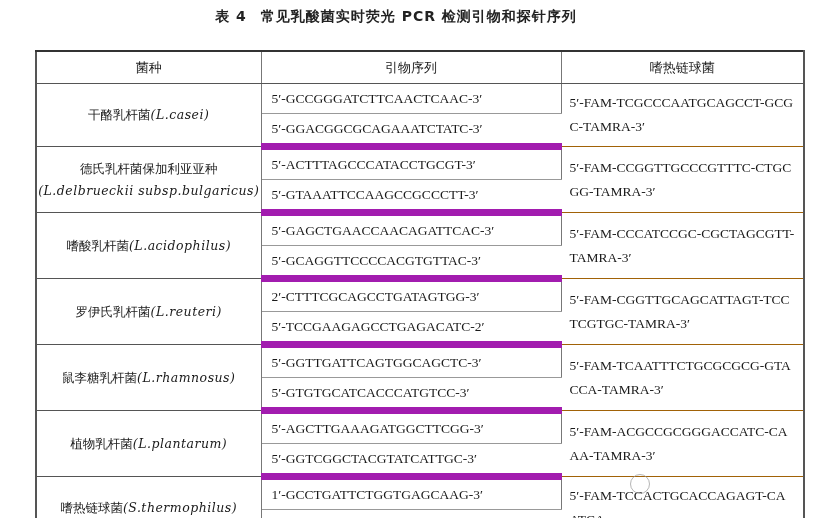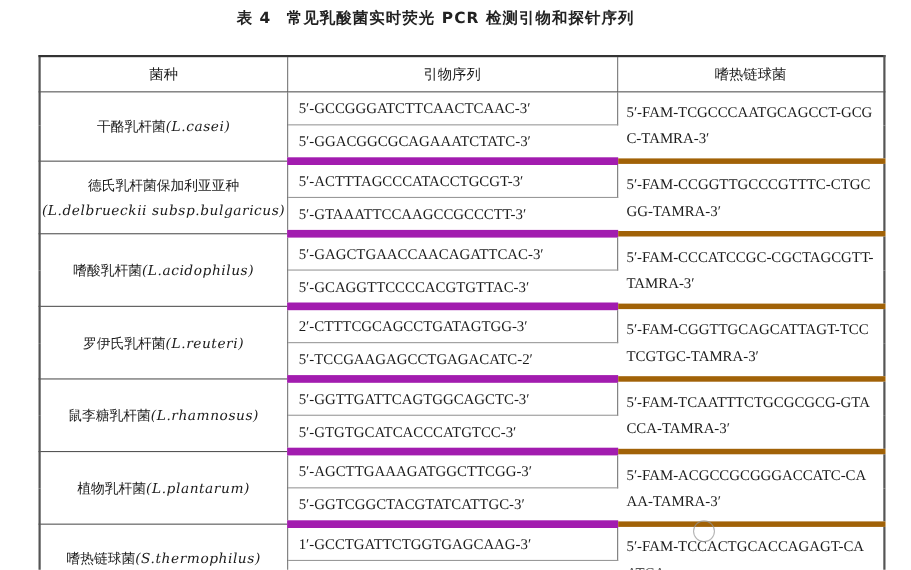--- a/index.html
+++ b/index.html
@@ -21,21 +21,21 @@
   td { border-right:1px solid #777; font-size:12.5px; }
   td.species { text-align:center; font-family:"DejaVu Sans","Liberation Sans",sans-serif;
                font-size:12.5px; line-height:22px; border-bottom:1px solid #555; }
   td.species i { font-family:"DejaVu Serif","Liberation Serif",serif; letter-spacing:0.5px; }
   td.primer { height:29px; padding:0 0 0 10px; white-space:nowrap;
               font-family:"Liberation Serif","DejaVu Serif",serif; font-size:13.5px; }
   td.primer.first { border-bottom:1px solid #999; }
   td.primer.second { border-bottom:7px solid #a21caf; }
   td.probe { padding:0 8px 0 8px; line-height:24px; vertical-align:middle;
              font-family:"Liberation Serif","DejaVu Serif",serif; font-size:13.5px;
-             border-bottom:5px solid #a16207; word-break:break-all; }
+             border-bottom:1px solid #a16207; word-break:break-all; }
   tr.last td { border-bottom:none; }
   .watermark { position:absolute; left:630px; top:473px; font-family:"DejaVu Sans","Liberation Sans",sans-serif;
                font-size:19px; color:rgba(120,120,120,0.75); letter-spacing:1px; white-space:nowrap; }
   .wm-icon { display:inline-block; width:18px; height:18px; border:1.5px solid rgba(150,150,150,0.7);
              border-radius:50%; vertical-align:middle; margin-right:6px; position:relative; top:-2px; }
 </style>
 </head>
 <body>
 
 <div class="title">

